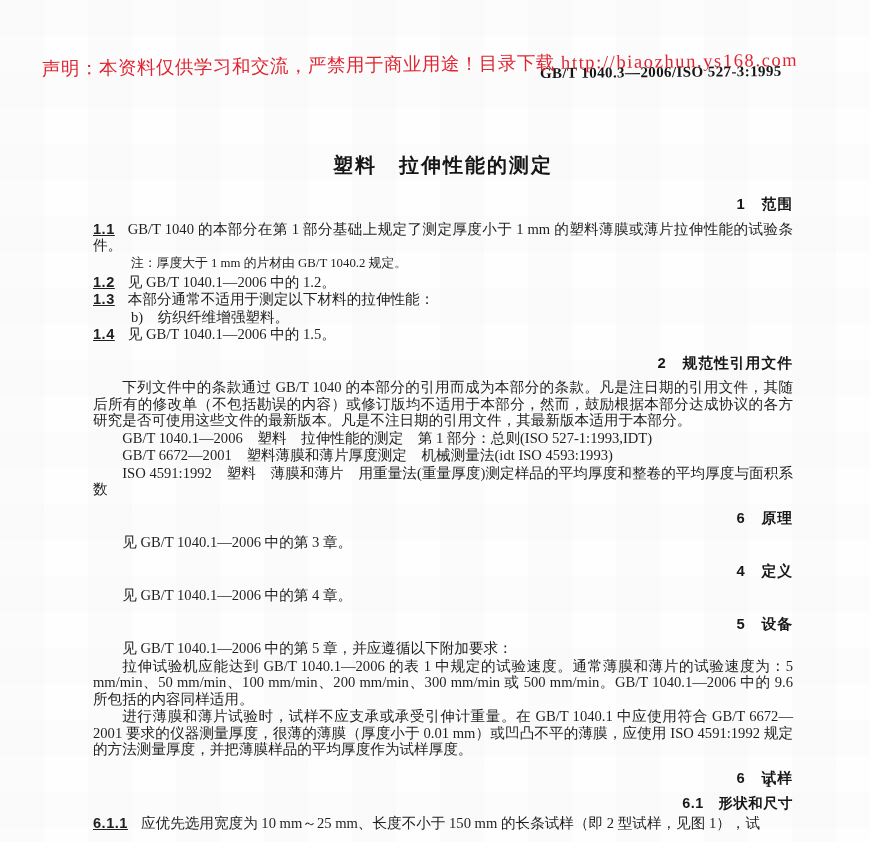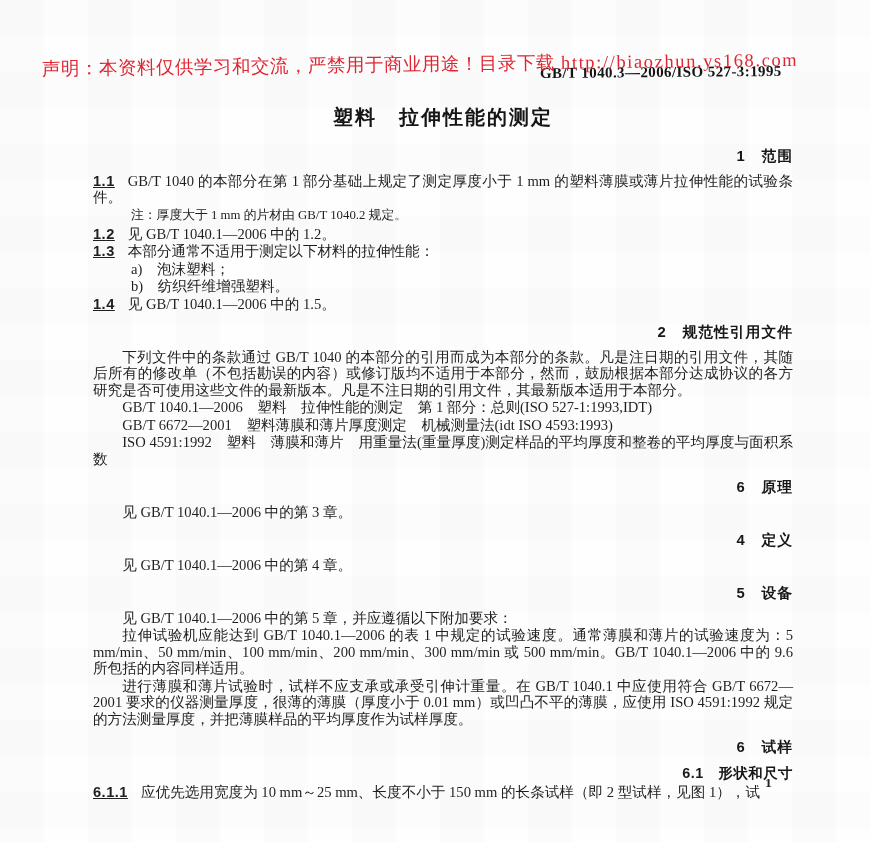--- a/index.html
+++ b/index.html
@@ -28,21 +28,21 @@
   
   .doc-code{
     position:absolute;left:540px;top:64px;
     font-weight:bold;font-size:15px;letter-spacing:0.4px;white-space:nowrap;
     color:#151515;transform:rotate(-0.5deg);z-index:2;
   }
   
   .content{position:absolute;left:93px;top:104px;width:700px;z-index:1;}
   .doc-title{
     text-align:center;font-family:"Liberation Sans","DejaVu Sans",sans-serif;
-    font-weight:bold;color:#161616;
+    font-weight:bold;color:#161616;margin-top:48px;
   }
   .doc-title .t1{font-size:20px;letter-spacing:2px;line-height:27px;}
   .doc-title .t2{font-size:20px;letter-spacing:2.5px;line-height:27px;}
   .body-blocks{margin-top:17px;}
   .blk{font-size:14.6px;line-height:16.5px;text-align:justify;}
   .blk.h2{
     font-family:"Liberation Sans","DejaVu Sans",sans-serif;
     font-weight:bold;font-size:14.8px;letter-spacing:1px;
     margin:12px 0 8px;text-align:right;color:#171717;
   }
@@ -79,21 +79,20 @@
     <div class="doc-title">
       <div class="t1">塑料　拉伸性能的测定</div>
     </div>
 
     <div class="body-blocks">
         <div class="blk h2">1　范围</div>
         <div class="blk p"><b class="clause-num">1.1</b>GB/T 1040 的本部分在第 1 部分基础上规定了测定厚度小于 1 mm 的塑料薄膜或薄片拉伸性能的试验条件。</div>
         <div class="blk note">注：厚度大于 1 mm 的片材由 GB/T 1040.2 规定。</div>
         <div class="blk p"><b class="clause-num">1.2</b>见 GB/T 1040.1—2006 中的 1.2。</div>
         <div class="blk p"><b class="clause-num">1.3</b>本部分通常不适用于测定以下材料的拉伸性能：</div>
-        <div class="blk li">a)　泡沫塑料；</div>
         <div class="blk li">b)　纺织纤维增强塑料。</div>
         <div class="blk p"><b class="clause-num">1.4</b>见 GB/T 1040.1—2006 中的 1.5。</div>
         <div class="blk h2">2　规范性引用文件</div>
         <div class="blk p-indent">下列文件中的条款通过 GB/T 1040 的本部分的引用而成为本部分的条款。凡是注日期的引用文件，其随后所有的修改单（不包括勘误的内容）或修订版均不适用于本部分，然而，鼓励根据本部分达成协议的各方研究是否可使用这些文件的最新版本。凡是不注日期的引用文件，其最新版本适用于本部分。</div>
         <div class="blk p-indent">GB/T 1040.1—2006　塑料　拉伸性能的测定　第 1 部分：总则(ISO 527-1:1993,IDT)</div>
         <div class="blk p-indent">GB/T 6672—2001　塑料薄膜和薄片厚度测定　机械测量法(idt ISO 4593:1993)</div>
         <div class="blk p-indent">ISO 4591:1992　塑料　薄膜和薄片　用重量法(重量厚度)测定样品的平均厚度和整卷的平均厚度与面积系数</div>
         <div class="blk h2">6　原理</div>
         <div class="blk p-indent">见 GB/T 1040.1—2006 中的第 3 章。</div>
         <div class="blk h2">4　定义</div>

